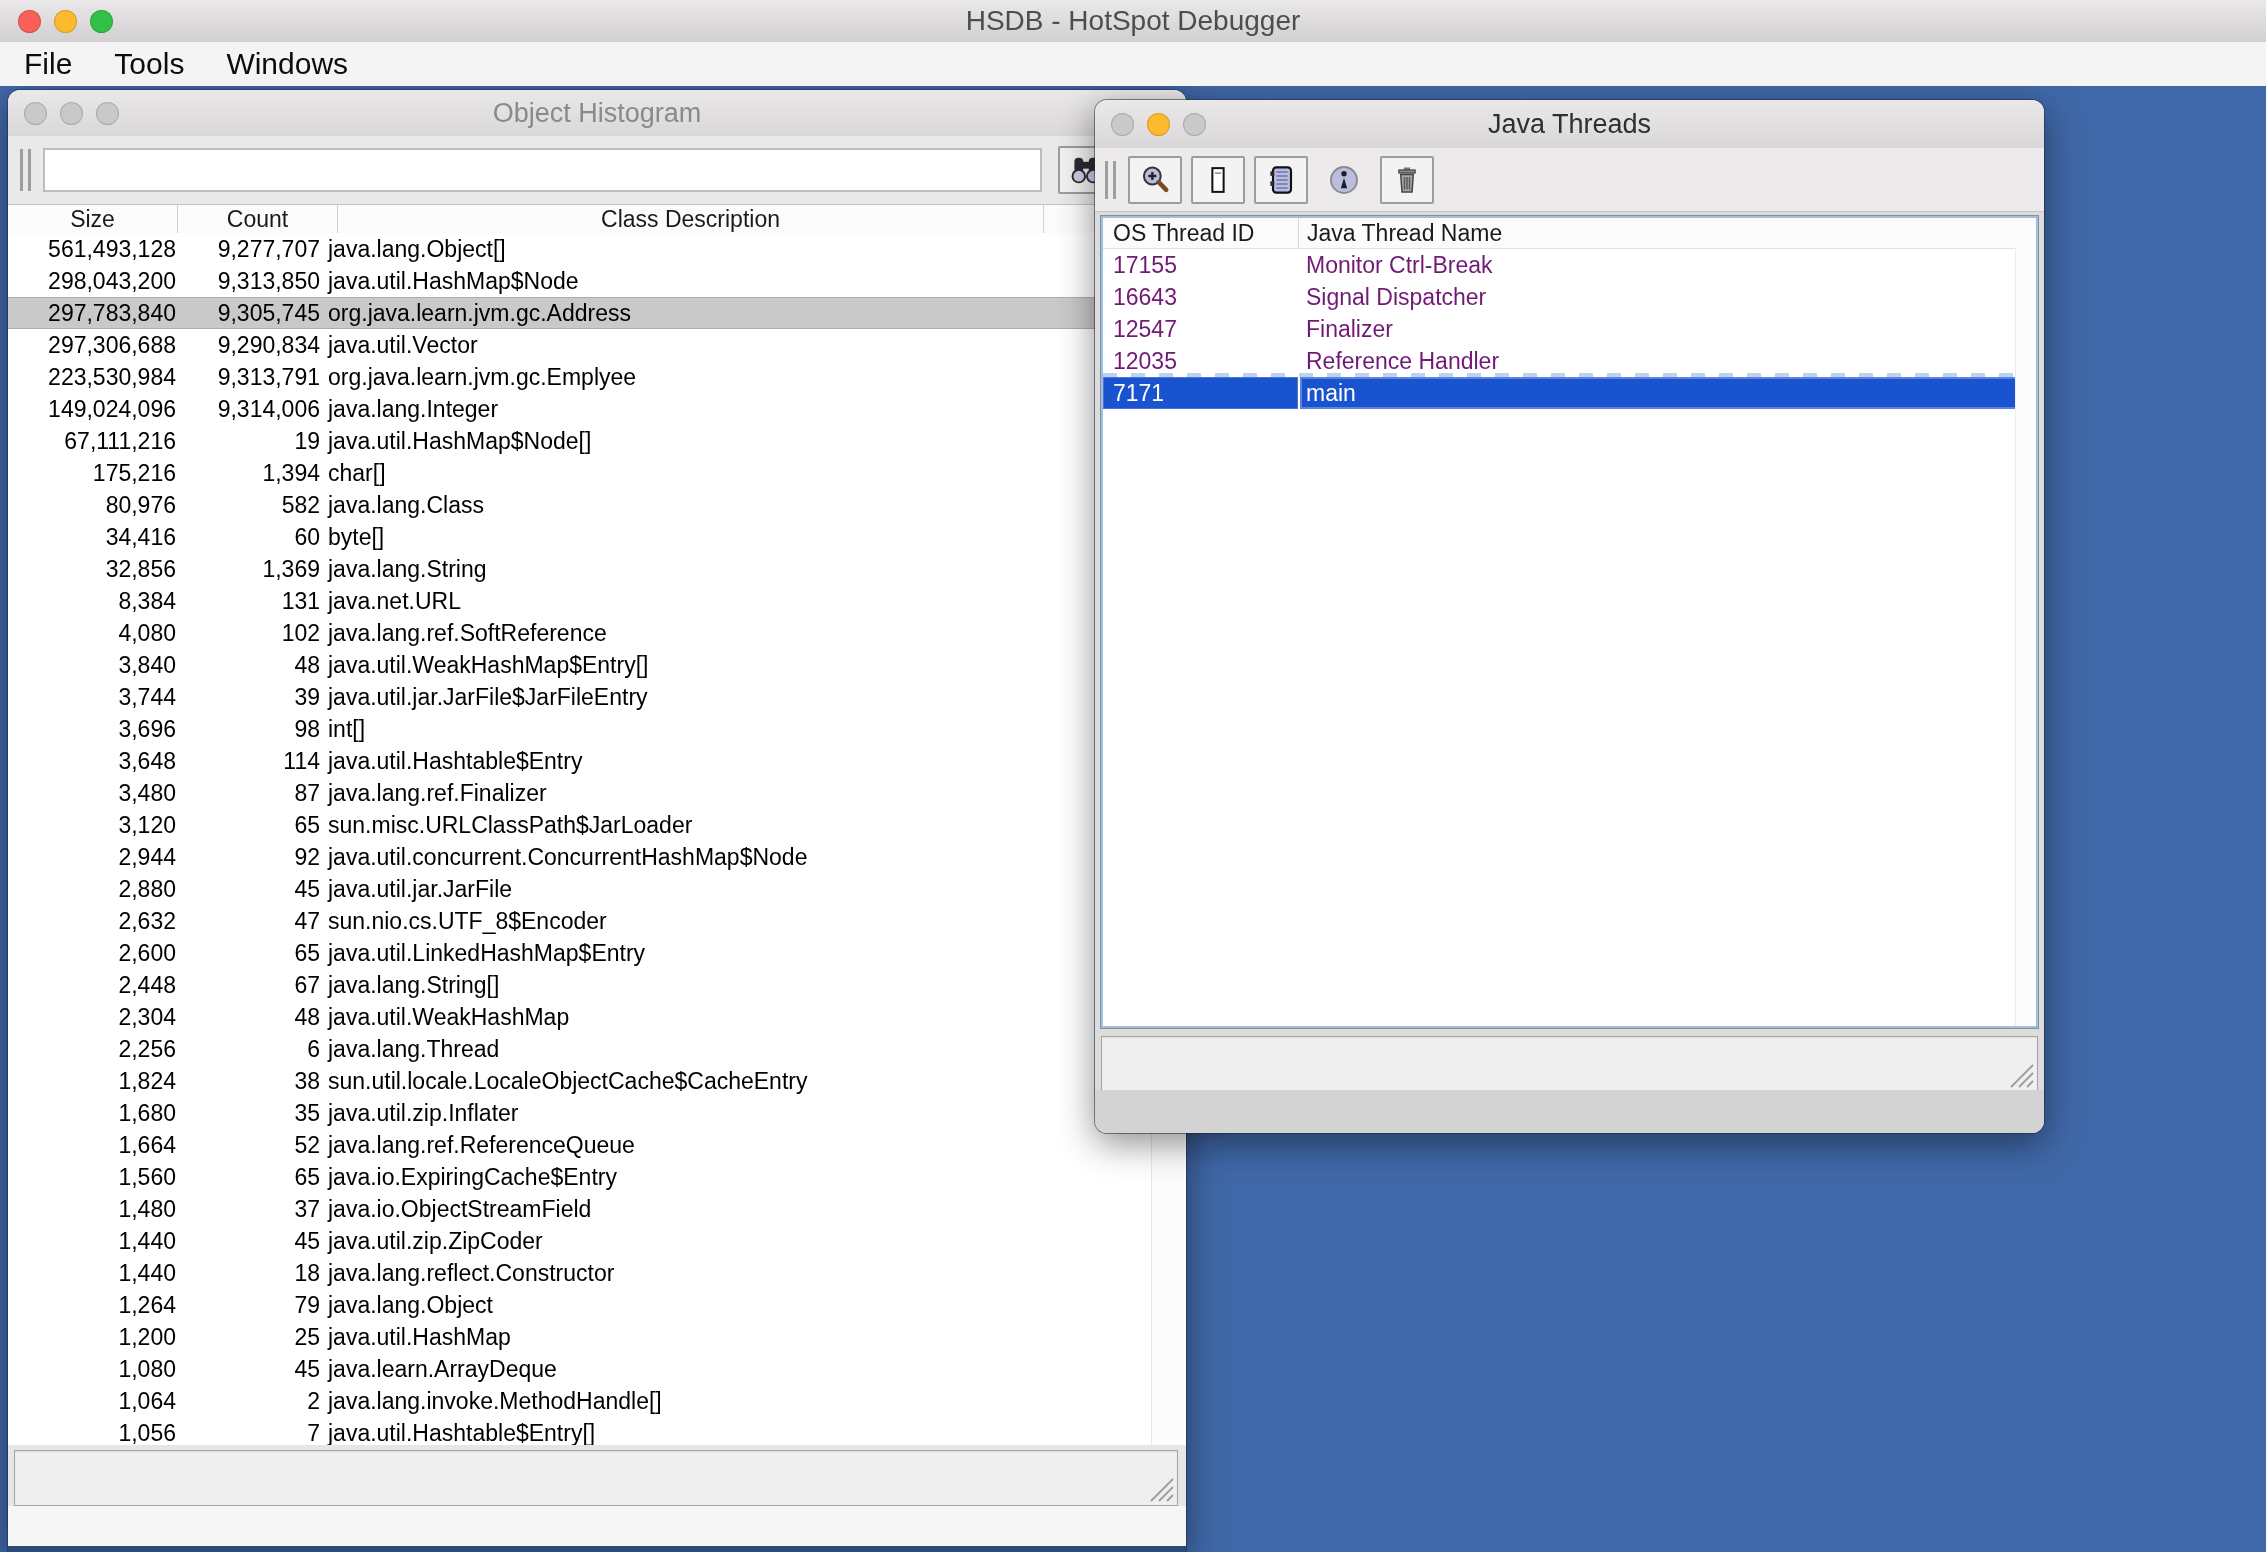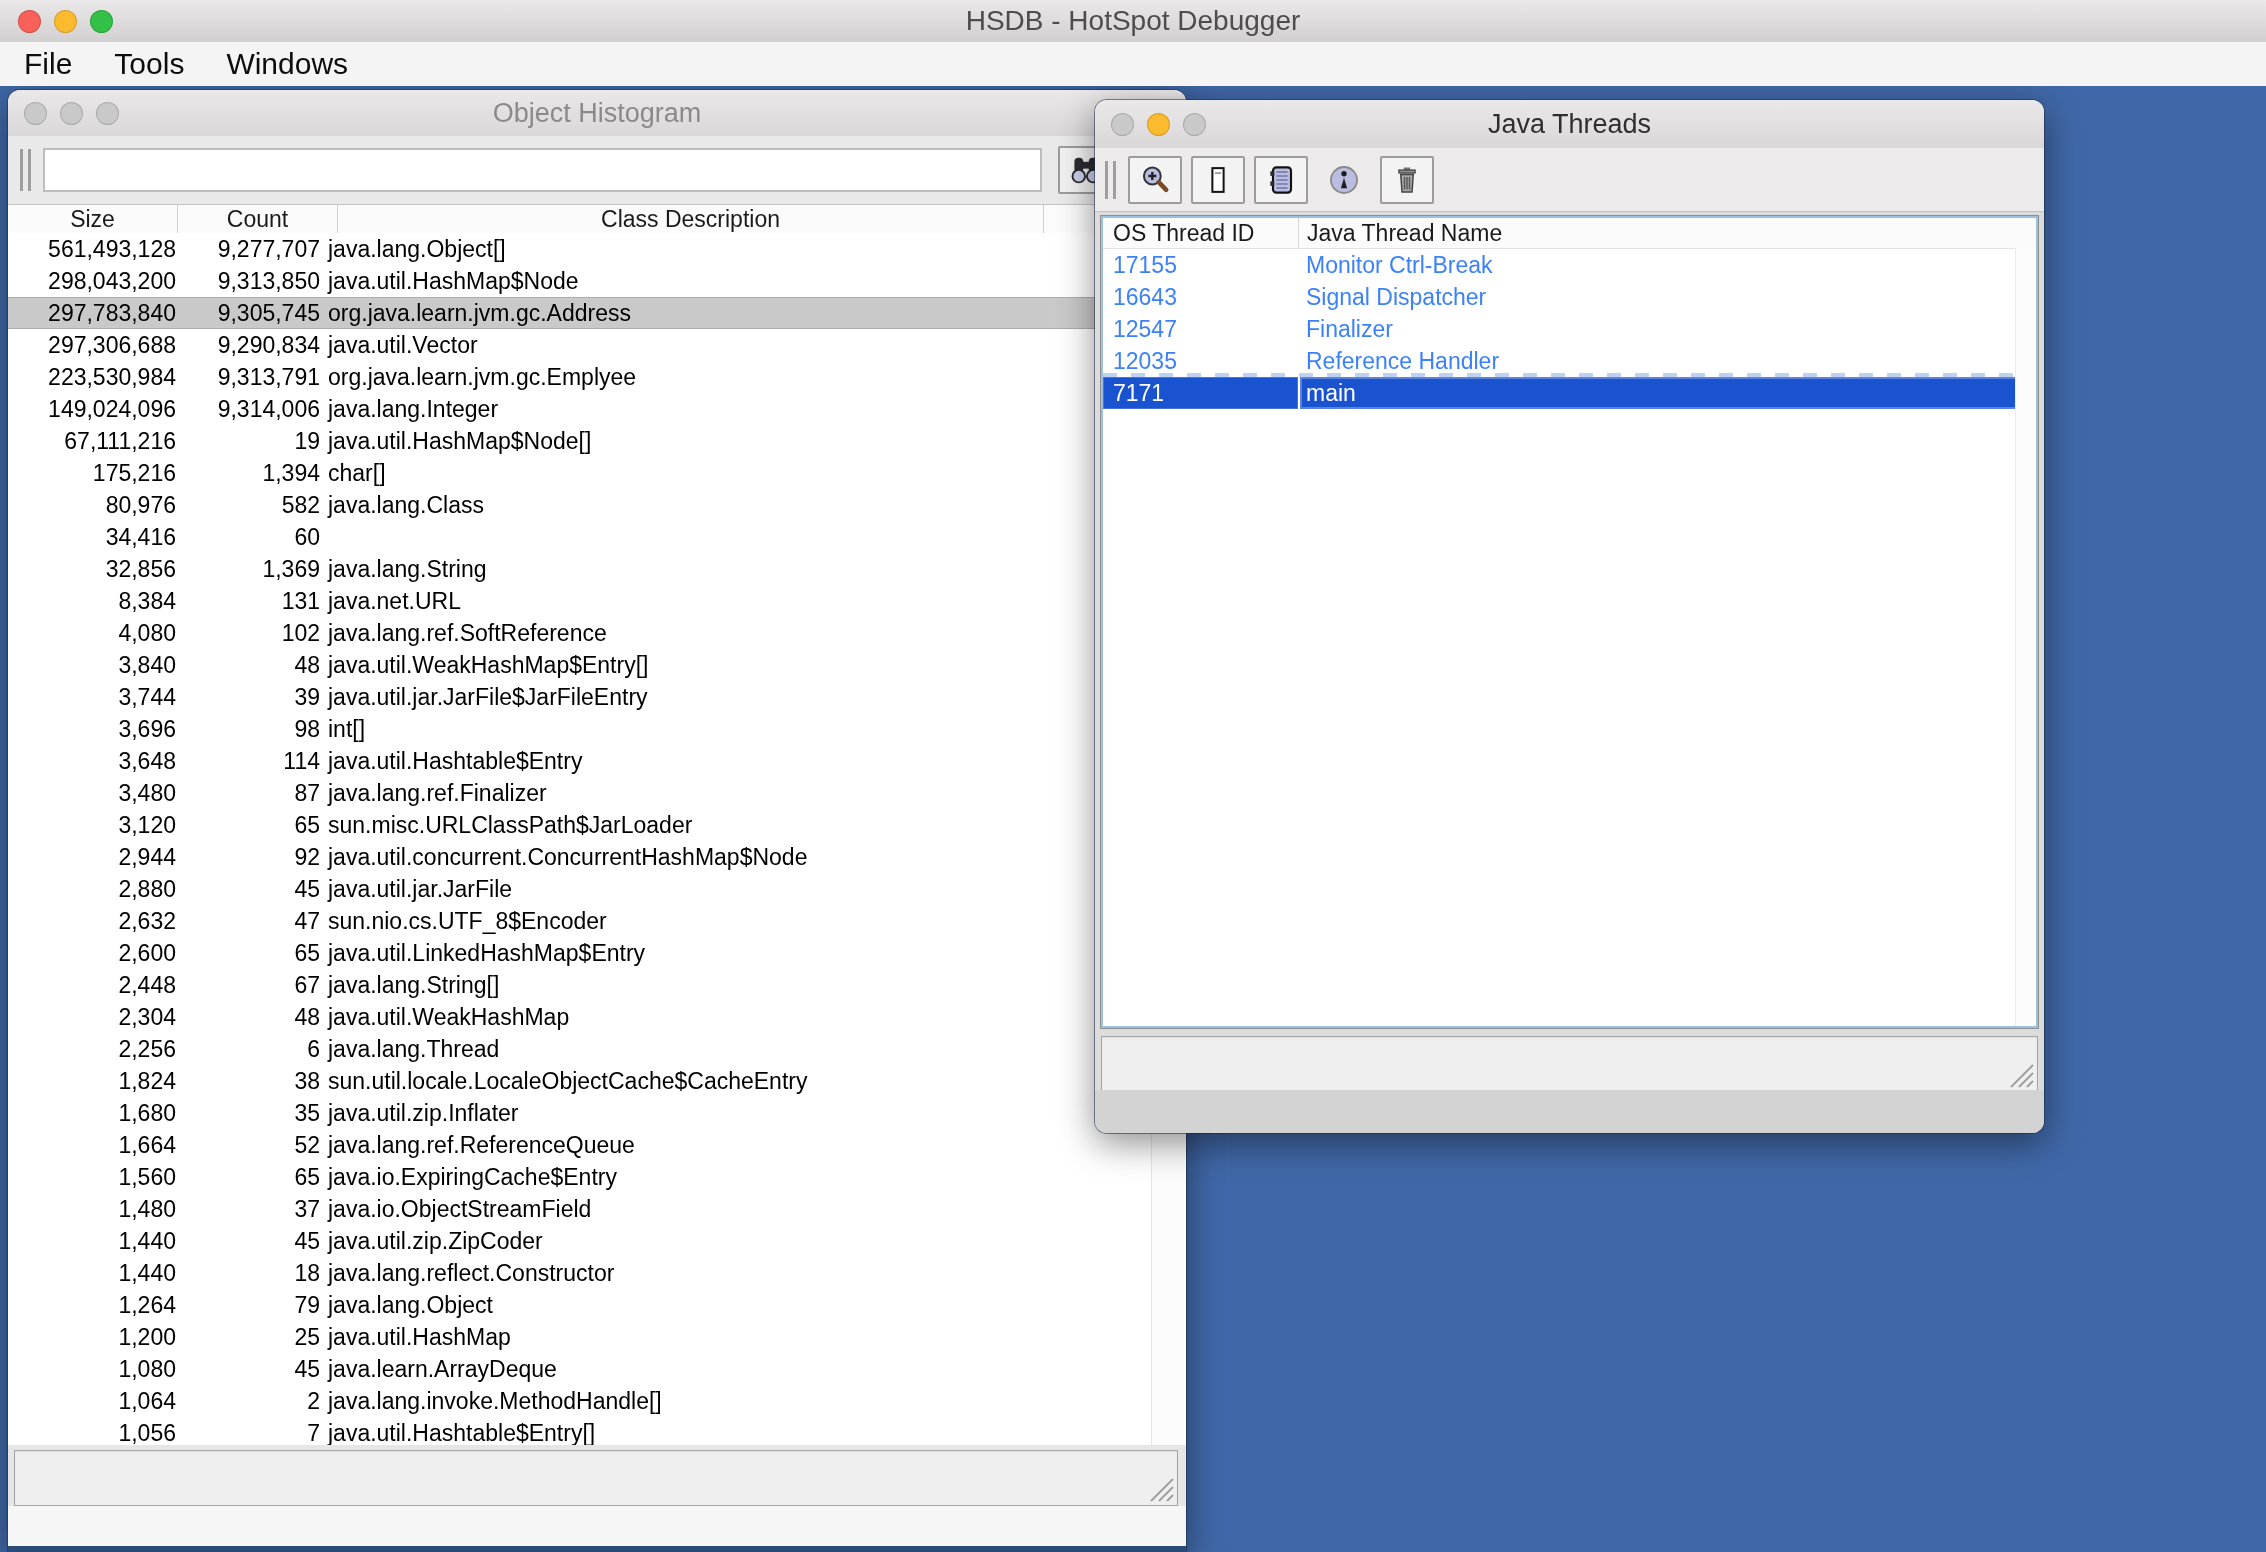--- a/index.html
+++ b/index.html
@@ -124,21 +124,21 @@
     position:absolute;left:6px;right:6px;top:116px;height:812px;
     background:#ffffff;border:2px solid #9cc0e2;outline:1px solid #8f8f8f;
     box-sizing:border-box;overflow:hidden;
   }
   .jt-thead{
     display:flex;height:30px;line-height:30px;font-size:23px;color:#1a1a1a;
     background:#fbfbfb;border-bottom:1px solid #e2e2e2;justify-content:space-between;
   }
   .jt-th-id{width:195px;padding-left:10px;box-sizing:border-box;}
   .jt-th-name{flex:1;padding-left:8px;border-left:1px solid #d8d8d8;box-sizing:border-box;}
-  .trow{display:flex;height:32px;line-height:32px;font-size:23px;color:#3b82f6;position:relative;}
+  .trow{display:flex;height:32px;line-height:32px;font-size:23px;color:#701a75;position:relative;}
   .tc{white-space:nowrap;overflow:hidden;box-sizing:border-box;}
   .tc-id{width:195px;padding-left:10px;}
   .tc-name{flex:1;padding-left:8px;}
   .trow.sel{background:#1a53cf;color:#ffffff;}
   .trow.sel::before{
     content:"";position:absolute;left:0;right:0;top:-4px;height:4px;
     background:repeating-linear-gradient(90deg,#bcd2f0 0 14px,#ffffff 14px 28px);
   }
   .trow.sel .tc-id{box-shadow:inset 0 0 0 1px #4a74d9;}
   .trow.sel .tc-name{
@@ -258,20 +258,21 @@
         <span class="hc hc-class">char[]</span>
       </div>
       <div class="hrow">
         <span class="hc hc-size">80,976</span>
         <span class="hc hc-count">582</span>
         <span class="hc hc-class">java.lang.Class</span>
       </div>
       <div class="hrow">
         <span class="hc hc-size">34,416</span>
         <span class="hc hc-count">60</span>
+        <span class="hc hc-class">byte[]</span>
       </div>
       <div class="hrow">
         <span class="hc hc-size">32,856</span>
         <span class="hc hc-count">1,369</span>
         <span class="hc hc-class">java.lang.String</span>
       </div>
       <div class="hrow">
         <span class="hc hc-size">8,384</span>
         <span class="hc hc-count">131</span>
         <span class="hc hc-class">java.net.URL</span>

